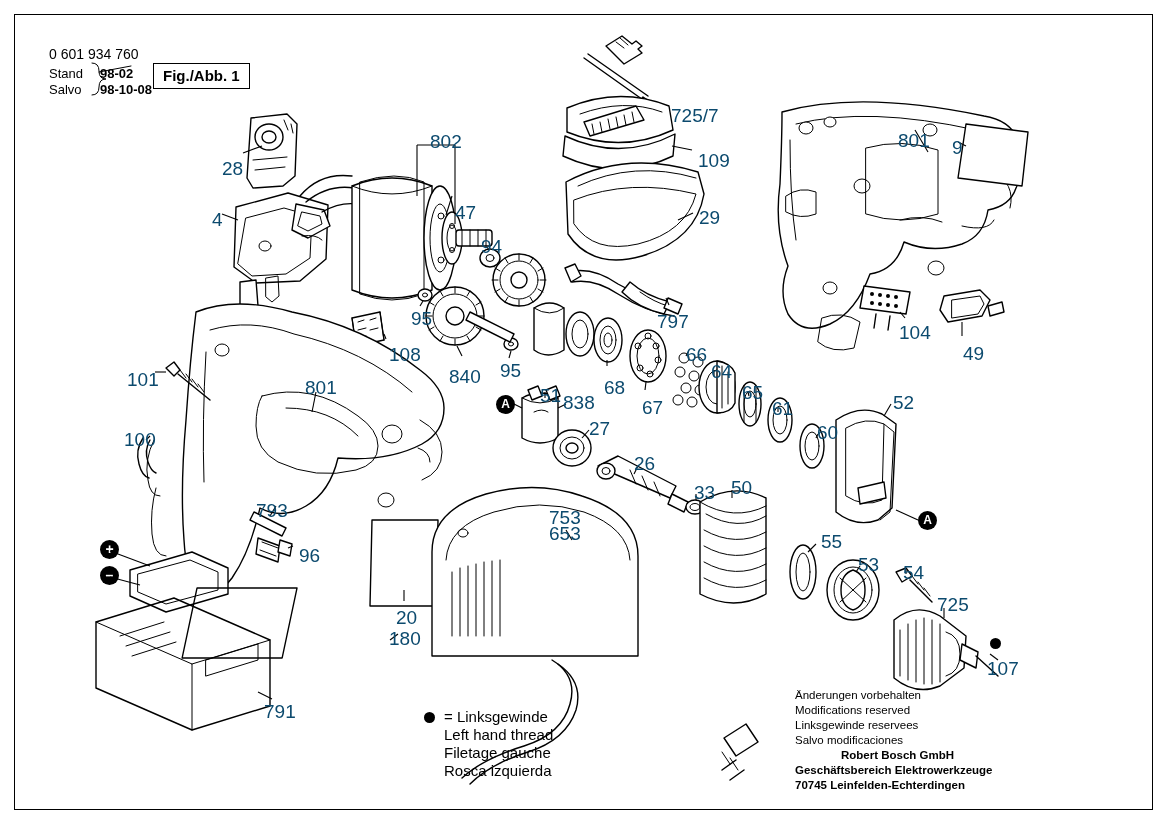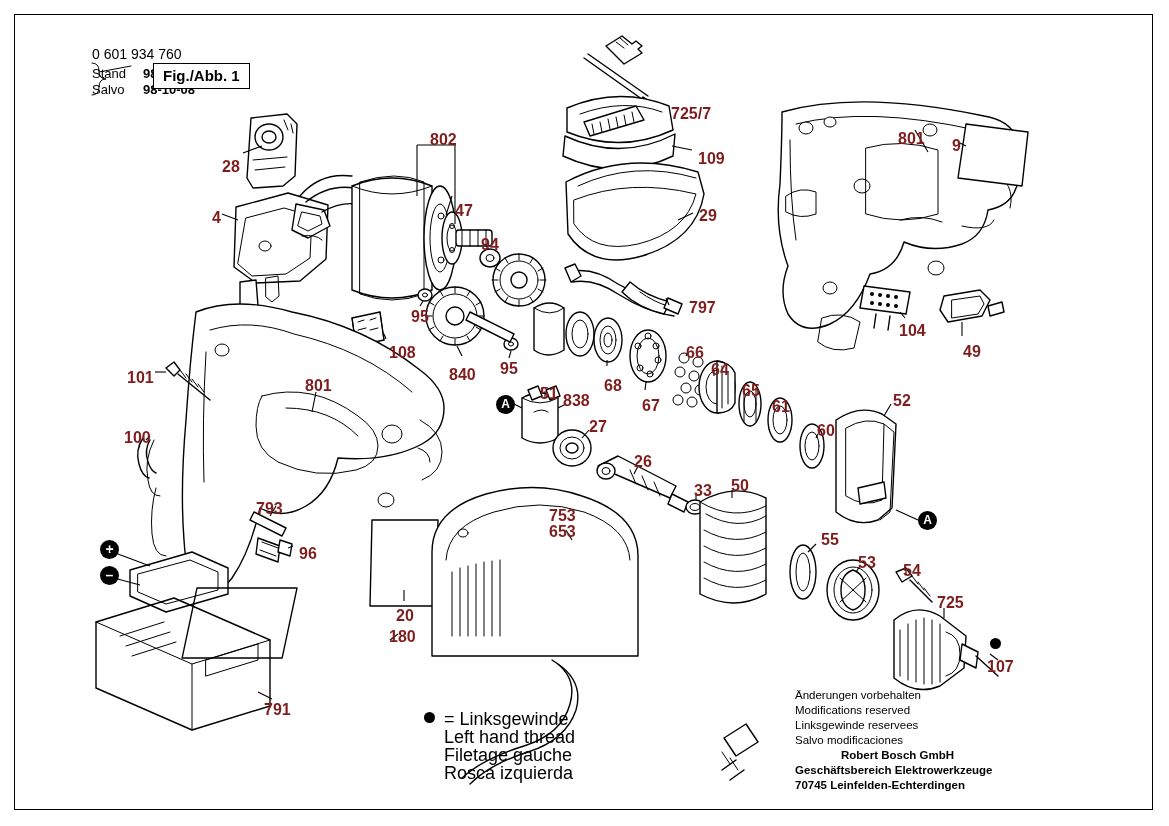--- a/index.html
+++ b/index.html
@@ -12,46 +12,45 @@
   }
   .frame {
     position:absolute;
     left:14px; top:14px;
     width:1139px; height:796px;
     border:1.5px solid #000;
     box-sizing:border-box;
   }
   .lbl {
     position:absolute;
-    font-size:16px;
-    font-weight:bold;
-    color:#7f1d1d;
+    font-size:19px;
+    font-weight:normal;
+    color:#0c4a6e;
     white-space:nowrap;
     line-height:1.15;
   }
   .hdr {
     position:absolute;
     font-size:13px;
     color:#000;
     white-space:nowrap;
     line-height:1.35;
-    margin-left:43px;
   }
   .figbox {
     position:absolute;
     left:153px; top:63px;
     padding:3px 9px 4px 9px;
     border:1.5px solid #000;
     font-size:15px;
     font-weight:bold;
     background:#fff;
   }
   .legend {
     position:absolute;
-    font-size:18px;
+    font-size:15px;
     color:#000;
     line-height:1.36;
     white-space:pre;
   }
   .footer {
     position:absolute;
     font-size:11.5px;
     color:#000;
     line-height:1.33;
     white-space:pre;
@@ -502,21 +501,21 @@
   <div class="lbl" style="left:124px; top:429px;">100</div>
   <div class="lbl" style="left:305px; top:377px;">801</div>
   <div class="lbl" style="left:256px; top:500px;">793</div>
   <div class="lbl" style="left:299px; top:545px;">96</div>
   <div class="lbl" style="left:396px; top:607px;">20</div>
   <div class="lbl" style="left:389px; top:628px;">180</div>
   <div class="lbl" style="left:264px; top:701px;">791</div>
   <div class="lbl" style="left:671px; top:105px;">725/7</div>
   <div class="lbl" style="left:698px; top:150px;">109</div>
   <div class="lbl" style="left:699px; top:207px;">29</div>
-  <div class="lbl" style="left:657px; top:299px;margin-left:32px;">797</div>
+  <div class="lbl" style="left:657px; top:311px;">797</div>
   <div class="lbl" style="left:898px; top:130px;">801</div>
   <div class="lbl" style="left:952px; top:137px;">9</div>
   <div class="lbl" style="left:899px; top:322px;">104</div>
   <div class="lbl" style="left:963px; top:343px;">49</div>
   <div class="lbl" style="left:540px; top:385px;">51</div>
   <div class="lbl" style="left:563px; top:392px;">838</div>
   <div class="lbl" style="left:589px; top:418px;">27</div>
   <div class="lbl" style="left:604px; top:377px;">68</div>
   <div class="lbl" style="left:642px; top:397px;">67</div>
   <div class="lbl" style="left:686px; top:344px;">66</div>

